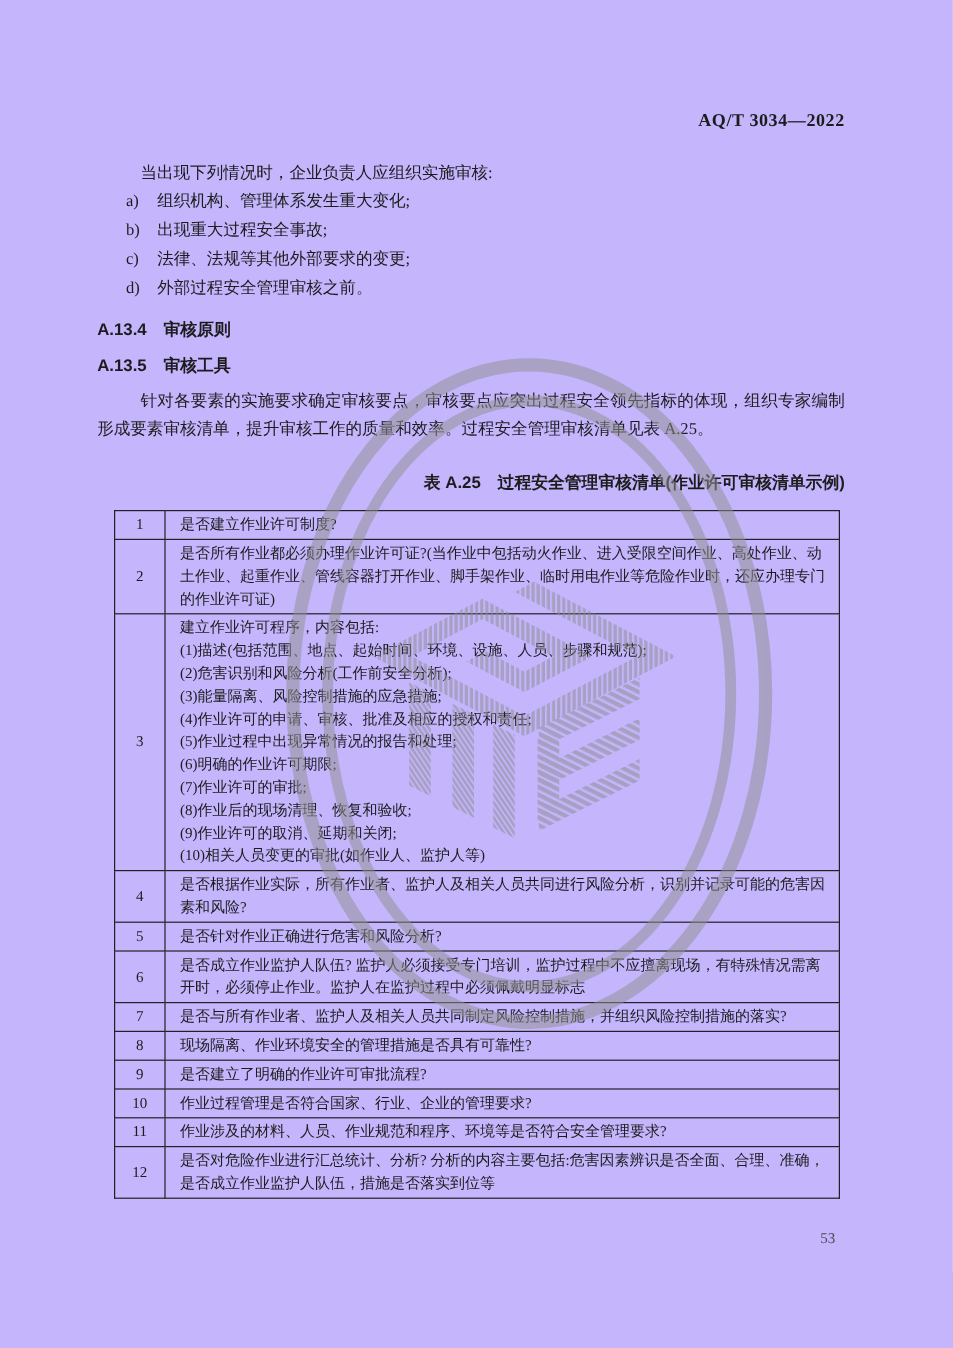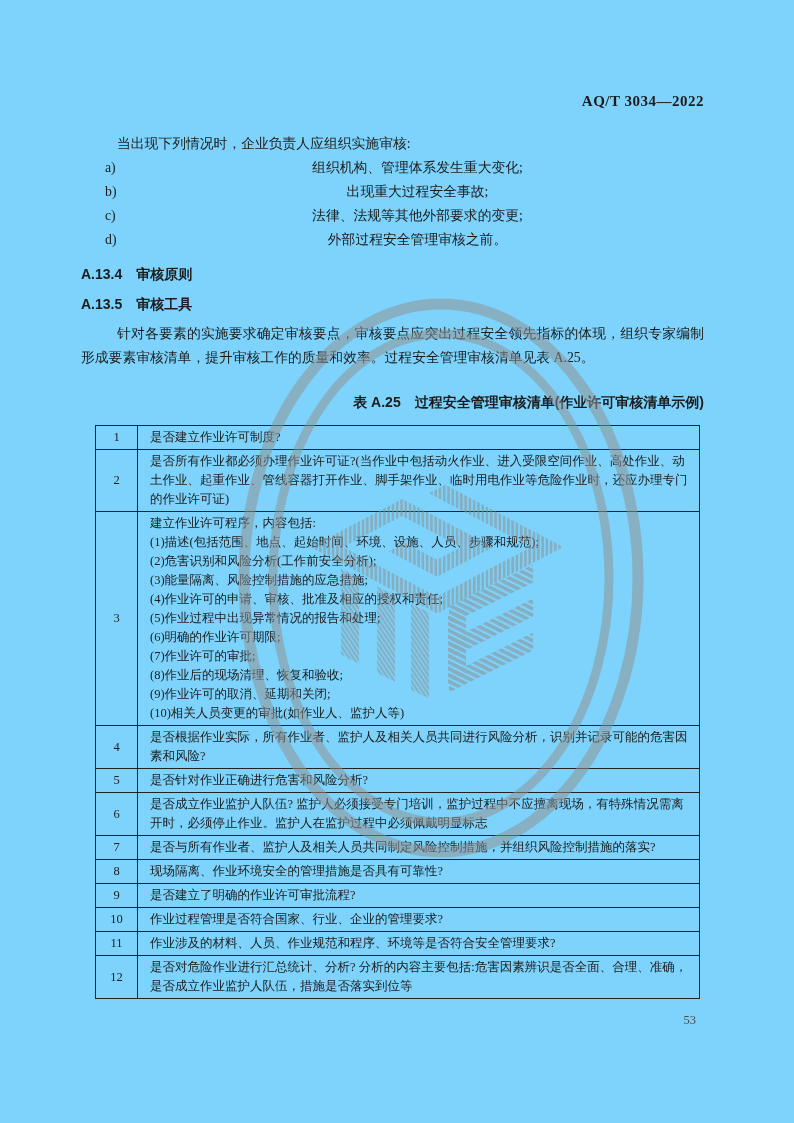--- a/index.html
+++ b/index.html
@@ -1,20 +1,20 @@
 <!DOCTYPE html>
 <html><head>
 <meta charset="utf-8">
 <style>
   html,body { margin:0; padding:0; background:#e8e8e8; }
   .page {
     position:relative;
     width:794px; height:1123px;
     margin:0 auto;
-    background:#7dd3fc;
+    background:#c4b5fd;
     box-sizing:border-box;
     padding:92px 90px 0 81px;
     font-family:"Liberation Serif","DejaVu Serif",serif;
     color:#1c1c1c;
     overflow:hidden;
   }
   .doc-header {
     text-align:right;
     font-weight:bold;
     font-size:15px;
@@ -28,21 +28,21 @@
     text-align:justify;
   }
   .indent { text-indent:36px; }
   .cond-list { margin:0; }
   .list-item {
     display:flex;
     font-size:13.8px;
     line-height:24px;
   }
   .li-label { width:26px; margin-left:24px; flex:none; }
-  .li-text { flex:1;text-align:center; }
+  .li-text { flex:1; }
   .heading {
     font-family:"Liberation Sans","DejaVu Sans",sans-serif;
     font-weight:bold;
     font-size:14px;
     line-height:24px;
     margin-top:10px;
     margin-bottom:6px;
   }
   .heading .h-num { margin-right:14px;text-align:center; }
   .table-caption {
@@ -72,21 +72,21 @@
   }
   td.col-text {
     padding:2px 10px 2px 12px;
     white-space:pre-line;
   }
   .page-number {
     text-align:right;
     padding-right:8px;
     font-size:12.5px;
     color:#4a4a4a;
-    margin-top:14px;
+    margin-top:26px;
   }
   svg.watermark {
     position:absolute;
     left:0; top:0;
     pointer-events:none;
     opacity:0.52;
   }
 </style>
 </head>
 <body>

